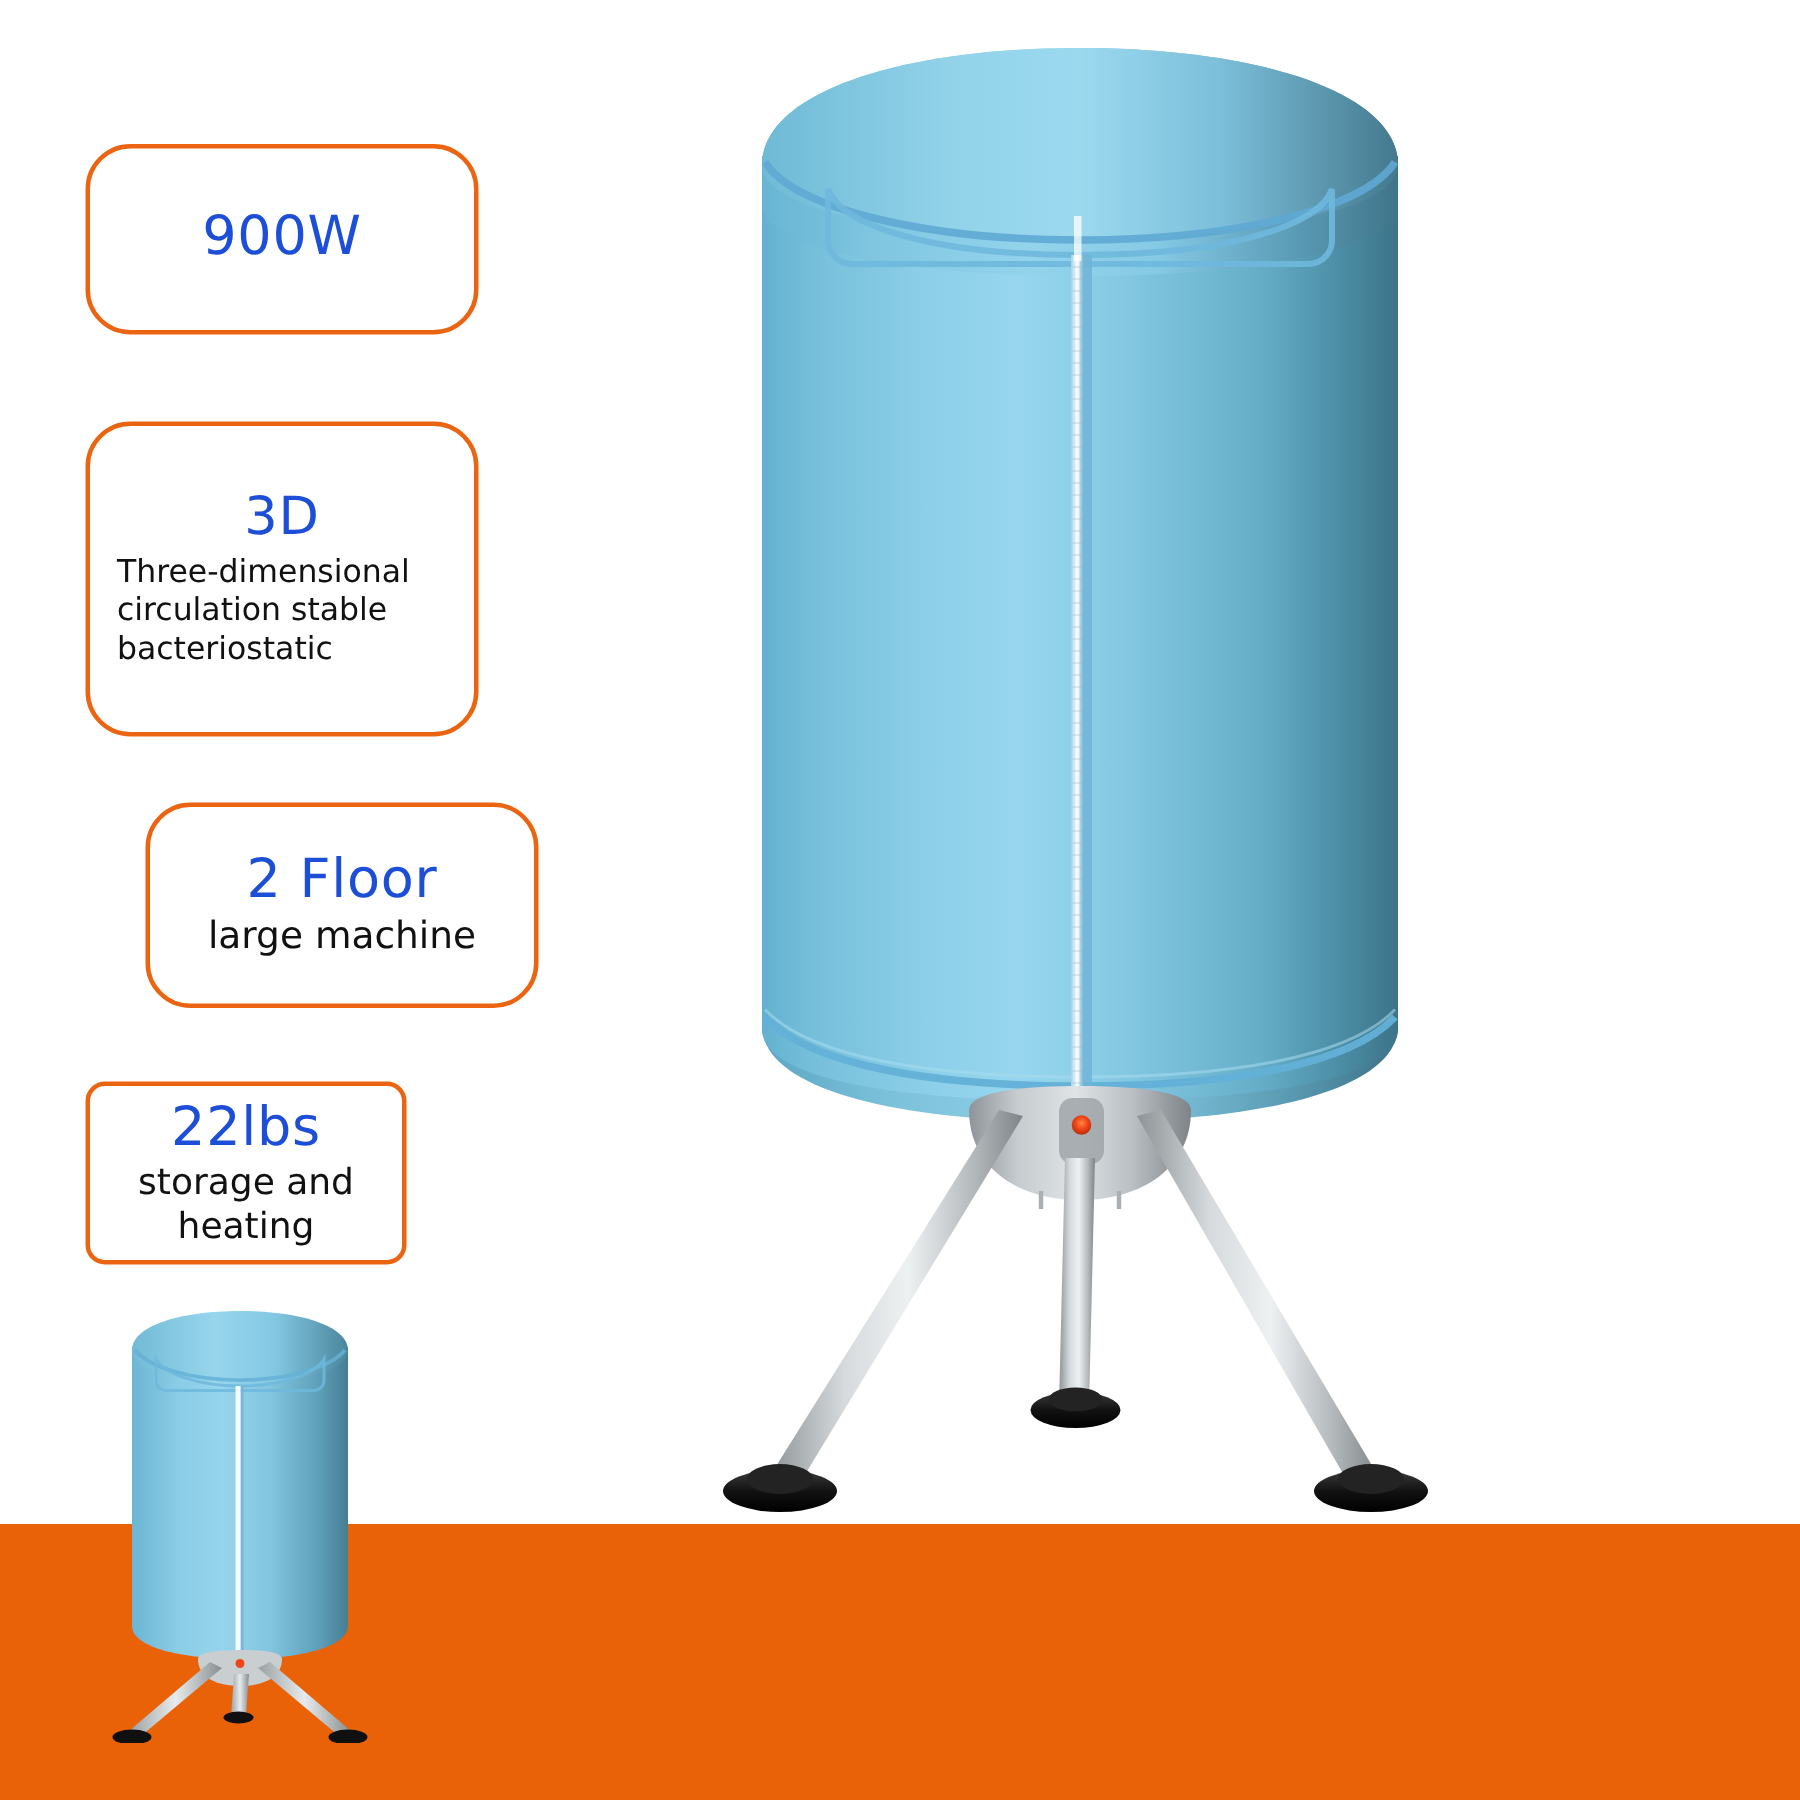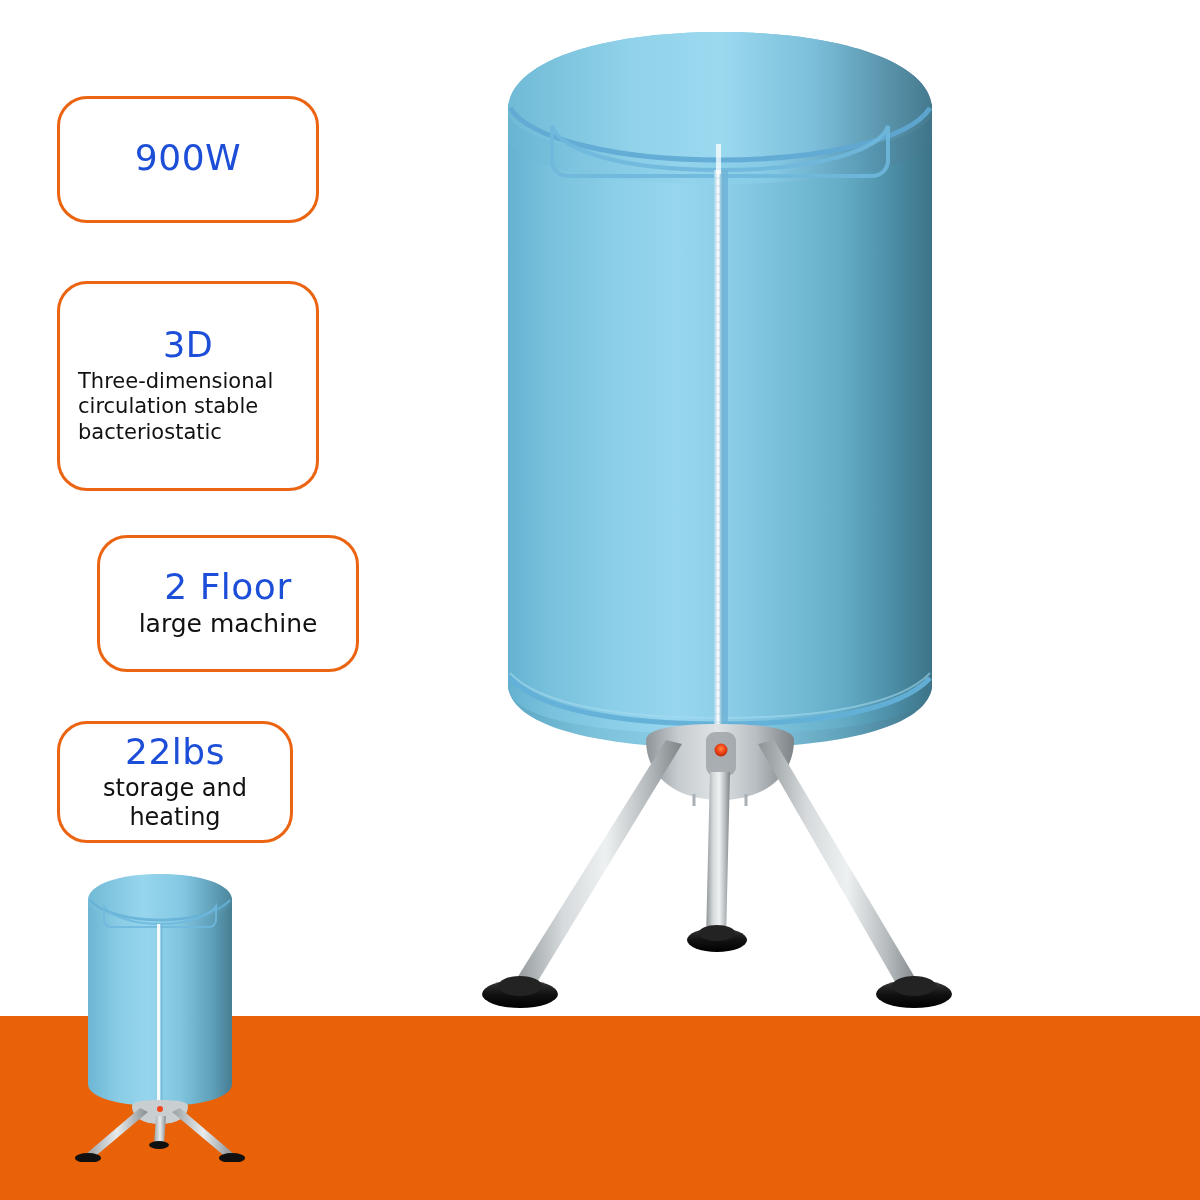--- a/index.html
+++ b/index.html
@@ -50,21 +50,21 @@
   #callout-1 .callout-sub      { font-size:25px; }
 
   #callout-2 { left:57px;  top:281px; width:262px; height:210px; align-items:center; }
   #callout-2 .callout-headline { font-size:35px; margin-bottom:3px; }
   #callout-2 .callout-sub      { font-size:21px; text-align:left; align-self:flex-start; padding-left:4px; }
 
   #callout-3 { left:57px;  top:535px; width:262px; height:137px;margin-left:40px; }
   #callout-3 .callout-headline { font-size:36px; margin-bottom:2px; }
   #callout-3 .callout-sub      { font-size:25px; }
 
-  #callout-4 { left:57px;  top:721px; width:236px; height:122px; }
+  #callout-4 { left:57px;  top:721px; width:214px; height:122px;border-radius:13px; }
   #callout-4 .callout-headline { font-size:36px; margin-bottom:2px; }
   #callout-4 .callout-sub      { font-size:24px; }
 
   
   #hero-product {
     position:absolute;
     left:470px; top:18px;
     width:500px; height:1000px;
     z-index:10;
   }

